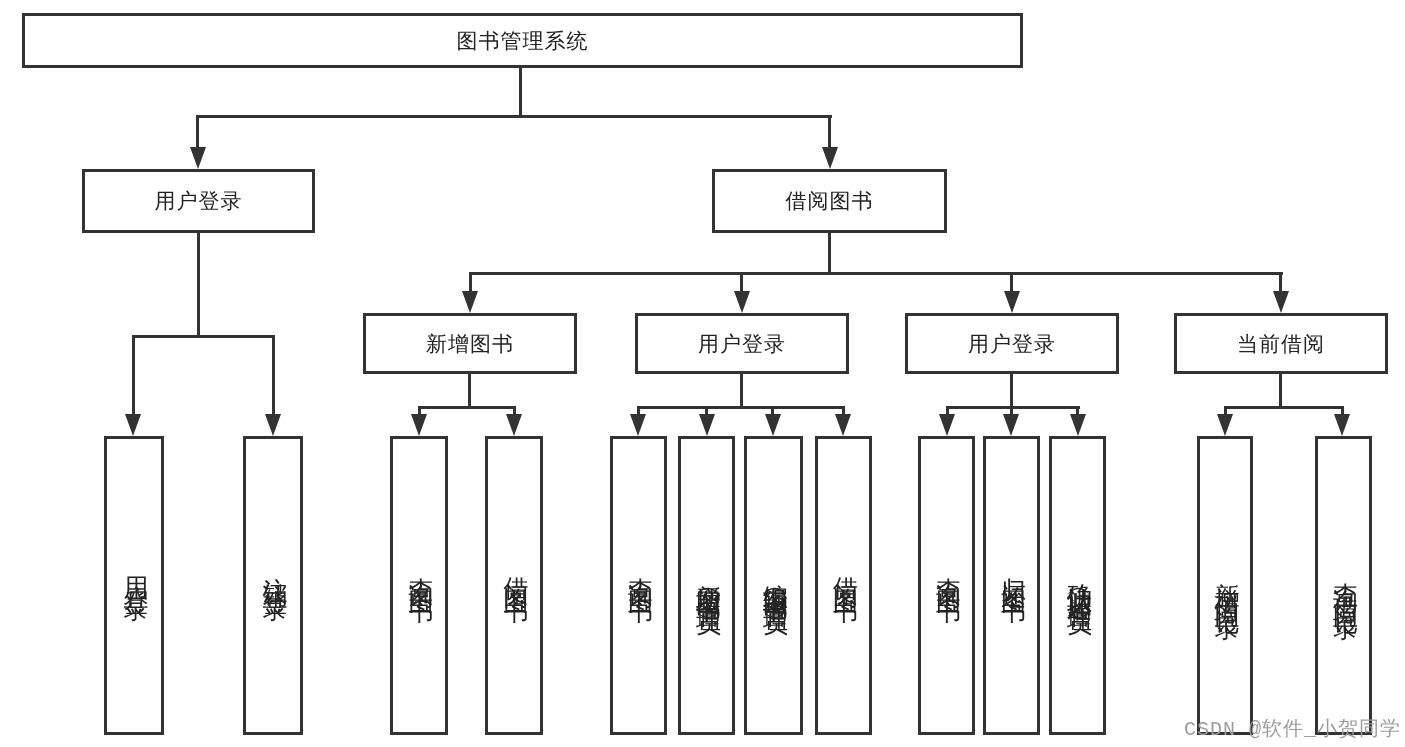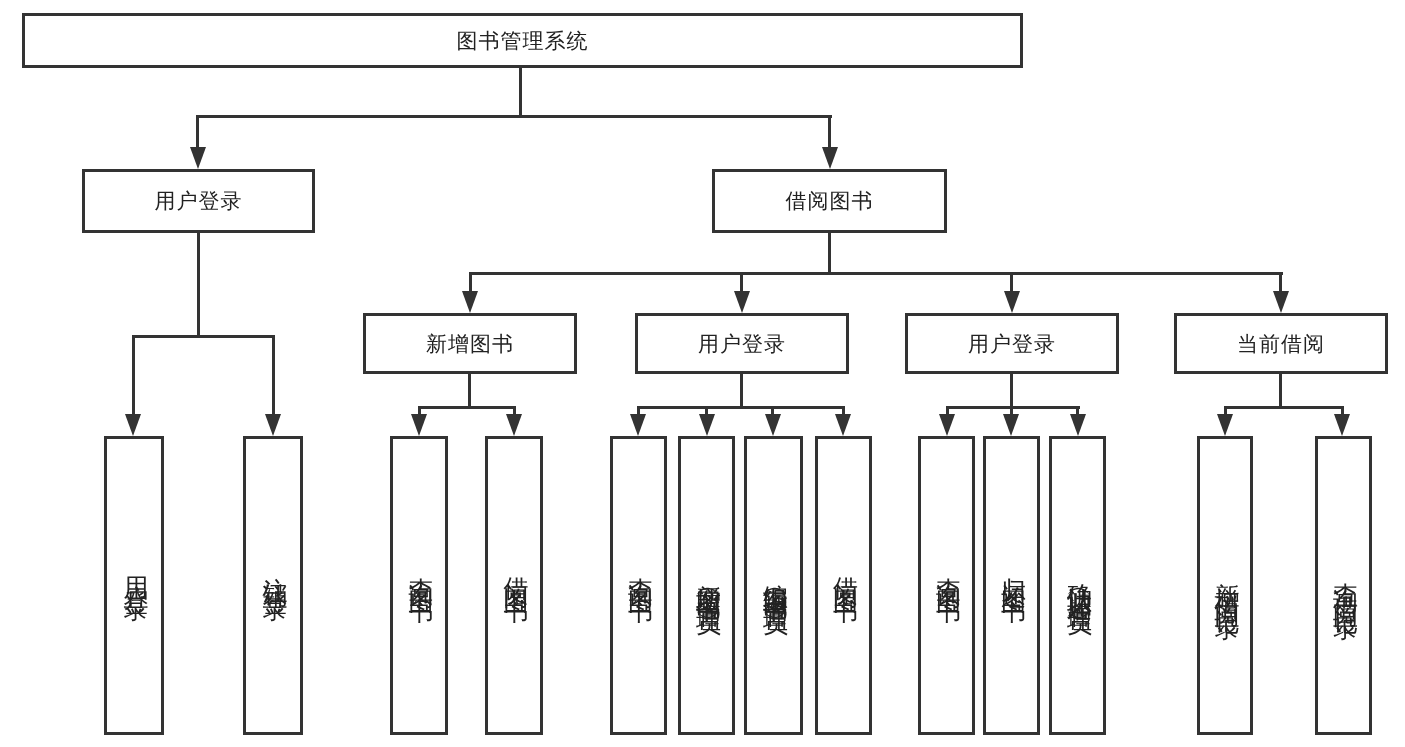--- a/index.html
+++ b/index.html
@@ -185,14 +185,15 @@
     <span class="vtext sp9">确认归还（管理员）</span>
   </div>
 
   <div class="box vleaf" style="left:1197px;top:436px;width:56px;height:299px">
     <span class="vtext sp6">新增借阅记录</span>
   </div>
   <div class="box vleaf" style="left:1315px;top:436px;width:57px;height:299px">
     <span class="vtext sp6">查询借阅记录</span>
   </div>
 
+  <div class="watermark">CSDN @软件_小贺同学</div>
 
 </div>
 
 </body></html>

